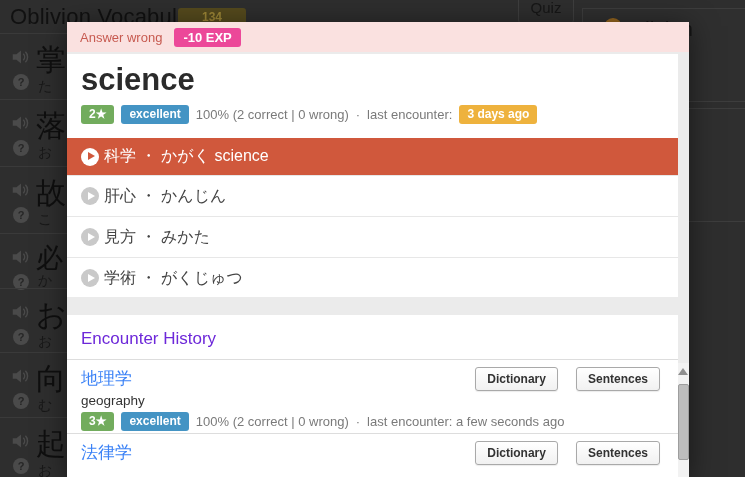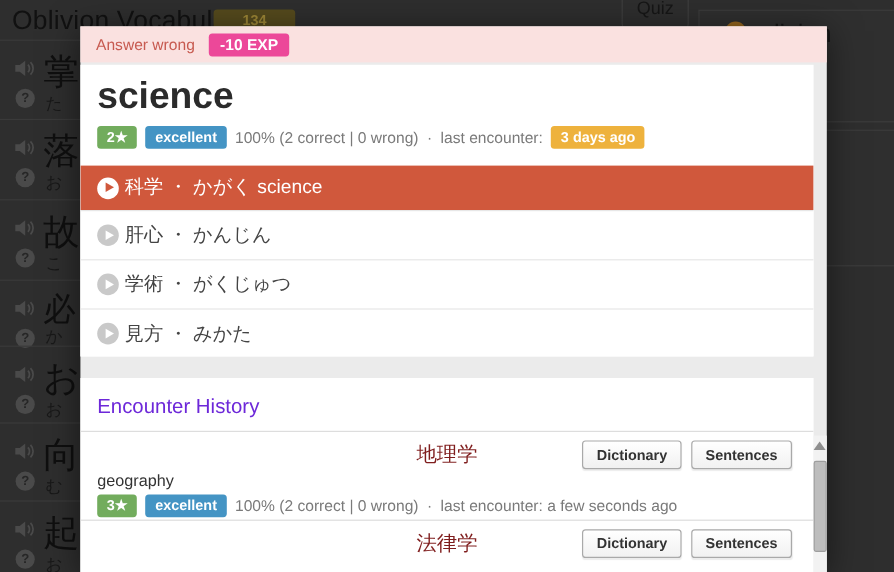--- a/index.html
+++ b/index.html
@@ -67,26 +67,26 @@
     border-style:solid; border-width:4.5px 0 4.5px 7px;
     border-color:transparent transparent transparent #fff;
   }
   .answer-row.selected .play{background:#fff;}
   .answer-row.selected .play::after{border-left-color:#d0583c;}
   .m-gap{height:18px;}
   .m-history{position:absolute; top:261px; left:0; right:0; bottom:0; background:#fff; overflow:hidden;}
   .m-history h2{margin:0; padding:14px 14px 10px; font-size:17px; font-weight:400; color:#6d28d9;}
   .divider{height:1px; background:#ddd;}
   .h-item{position:relative; padding:7px 14px 3px;}
-  .h-word{font-size:17px; line-height:23px; color:#7f1d1d; margin-bottom:2px;text-align:center;}
+  .h-word{font-size:17px; line-height:23px; color:#3b82f6; margin-bottom:2px;}
   .h-reading,.h-meaning{font-size:13.5px; line-height:17px; color:#333;}
   .h-reading{margin-bottom:2px;}
   .h-meaning{margin-bottom:3px;}
   .h-item .stats-row{height:18px;}
-  .h-buttons{position:absolute; right:18px; top:7px; display:flex; gap:8px;}
+  .h-buttons{position:absolute; right:18px; top:7px; display:flex; gap:18px;}
   .h-btn{
     font-family:inherit; font-size:12px; font-weight:bold; color:#333;
     background:linear-gradient(#ffffff,#f1f1f1); border:1px solid #a9a9a9;
     border-radius:3px; padding:4px 11px; box-shadow:0 1px 1px rgba(0,0,0,.08);
     cursor:pointer;
   }
   
   .m-scroll-track{position:absolute; right:0; top:341px; bottom:0; width:11px; background:#f2f2f2;}
   .sb-arrow{
     position:absolute; right:1px; top:346px; width:0; height:0;
@@ -209,25 +209,25 @@
           <div class="answer-row selected">
             <span class="play"></span>
             <span>科学 ・ かがく  science</span>
           </div>
           <div class="answer-row">
             <span class="play"></span>
             <span>肝心 ・ かんじん</span>
           </div>
           <div class="answer-row">
             <span class="play"></span>
+            <span>見方 ・ みかた</span>
+          </div>
+          <div class="answer-row">
+            <span class="play"></span>
             <span>学術 ・ がくじゅつ</span>
-          </div>
-          <div class="answer-row">
-            <span class="play"></span>
-            <span>見方 ・ みかた</span>
           </div>
         </div>
       </section>
 
       <div class="m-gap"></div>
 
       <section class="m-history">
         <h2>Encounter History</h2>
         <div class="divider"></div>
 

